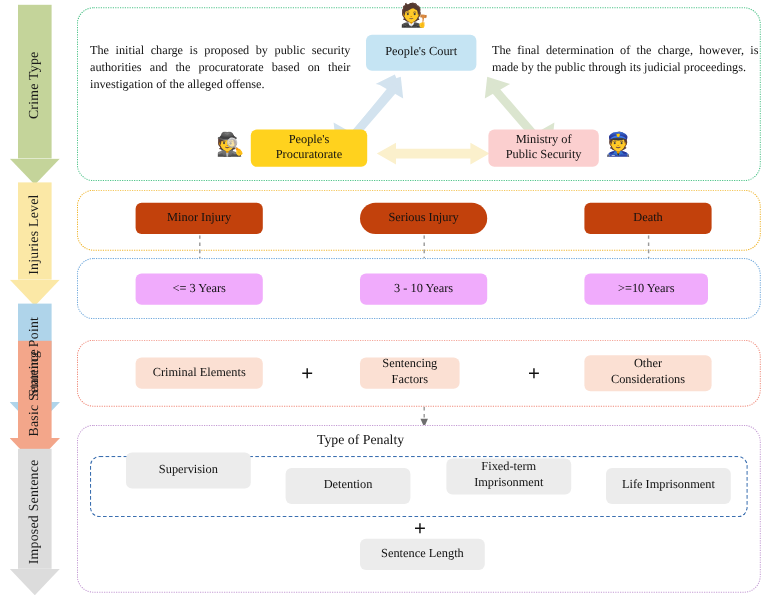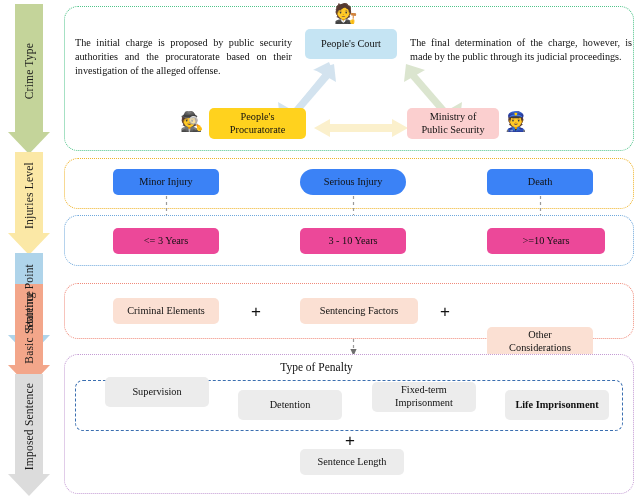--- a/index.html
+++ b/index.html
@@ -68,22 +68,22 @@
   
   .dbl { position: absolute; }
   .dbl svg { display: block; }
 
   
   .box {
     position: absolute; display: flex; align-items: center; justify-content: center;
     text-align: center; border-radius: 5px;
     font-size: 10.3px; line-height: 1.25; color: #111; padding: 2px 5px;
   }
-  .box-injury { background: #3b82f6; }
-  .box-start  { background: #ec4899; }
+  .box-injury { background: #c2410c; }
+  .box-start  { background: #f0abfc; }
   .box-basic  { background: #fbe0d3; }
   .box-pen    { background: #ececec; }
 
   .plus {
     position: absolute; font-size: 17px; color: #111;
     font-family: "Liberation Sans", sans-serif; line-height: 1;
   }
 
   .vconn { position: absolute; }
   .vconn svg { display: block; }
@@ -212,63 +212,63 @@
   </div>
 
   <div class="section sec-starting" style="top:215px; height:51px;"></div>
 
   <div class="box box-start" style="left:113px; top:228px; width:106px; height:26px;">
     <span>&lt;= 3 Years</span>
   </div>
   <div class="box box-start" style="left:300px; top:228px; width:106px; height:26px;">
     <span>3 - 10 Years</span>
   </div>
-  <div class="box box-start" style="left:487px; top:228px; width:118px; height:26px;">
+  <div class="box box-start" style="left:487px; top:228px; width:103px; height:26px;">
     <span>&gt;=10  Years</span>
   </div>
 
   <div class="section sec-basic" style="top:283px; height:56px;"></div>
 
   <div class="box box-basic" style="left:113px; top:298px; width:106px; height:26px;">
     <span>Criminal Elements</span>
   </div>
   <span class="plus" style="left:251px; top:303px;">+</span>
-  <div class="box box-basic" style="left:300px; top:298px; width:118px; height:26px;">
+  <div class="box box-basic" style="left:300px; top:298px; width:83px; height:26px;">
     <span>Sentencing Factors</span>
   </div>
   <span class="plus" style="left:440px; top:303px;">+</span>
-  <div class="box box-basic" style="left:487px; top:296px; width:106px; height:30px;margin-top:31px;">
+  <div class="box box-basic" style="left:487px; top:296px; width:106px; height:30px;">
     <span style="white-space:pre-line;">Other
 Considerations</span>
   </div>
 
   <div class="vconn" style="left:349px; top:339px;">
     <svg width="9" height="18" viewBox="0 0 9 18">
       <line x1="4.5" y1="0" x2="4.5" y2="10" stroke="#9a9a9a" stroke-width="1.2" stroke-dasharray="3,3"></line>
       <polygon points="4.5,17 1.4,10 7.6,10" fill="#6e6e6e"></polygon>
     </svg>
   </div>
 
   <div class="section sec-imposed" style="top:354px; height:140px;"></div>
 
-  <div class="pen-title" style="left:68px; top:361px; width:497px;">Type of Penalty</div>
+  <div class="pen-title" style="left:52px; top:361px; width:497px;">Type of Penalty</div>
 
   <div class="pen-group" style="left:75px; top:380px; width:548px; height:51px;"></div>
 
   <div class="box box-pen" style="left:105px; top:377px; width:104px; height:30px;">
     <span style="white-space:pre-line;">Supervision</span>
   </div>
   <div class="box box-pen" style="left:238px; top:390px; width:104px; height:30px;">
     <span style="white-space:pre-line;">Detention</span>
   </div>
   <div class="box box-pen" style="left:372px; top:382px; width:104px; height:30px;">
     <span style="white-space:pre-line;">Fixed-term
 Imprisonment</span>
   </div>
-  <div class="box box-pen" style="left:505px; top:390px; width:104px; height:30px;font-weight:bold;">
+  <div class="box box-pen" style="left:505px; top:390px; width:104px; height:30px;">
     <span style="white-space:pre-line;">Life Imprisonment</span>
   </div>
 
   <span class="plus" style="left:345px; top:432px;">+</span>
 
   <div class="box box-pen" style="left:300px; top:449px; width:104px; height:26px;">
     <span>Sentence Length</span>
   </div>
 
 </div>

